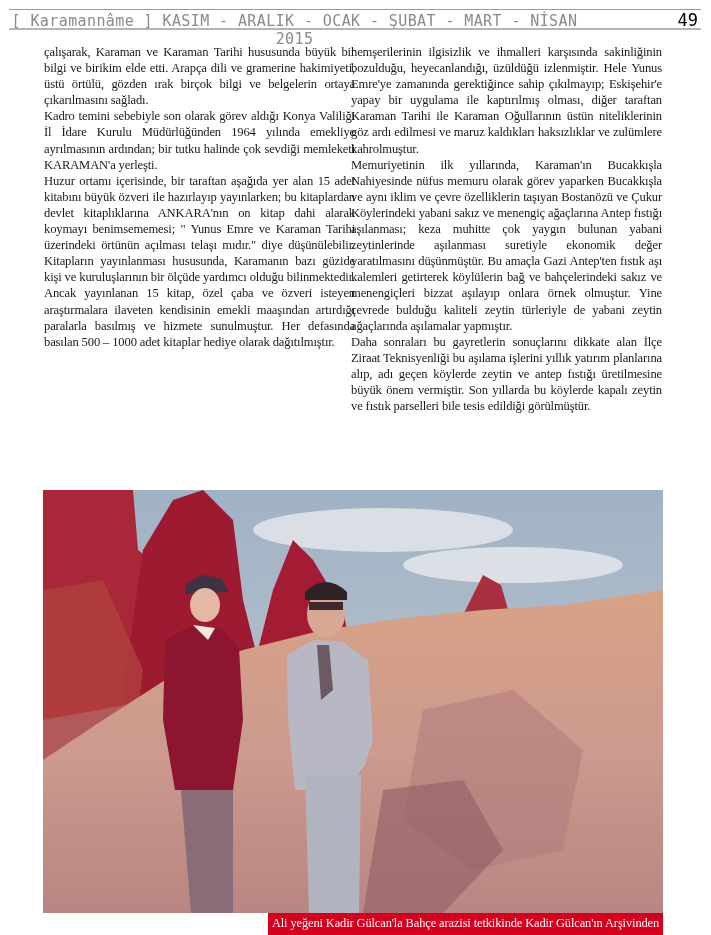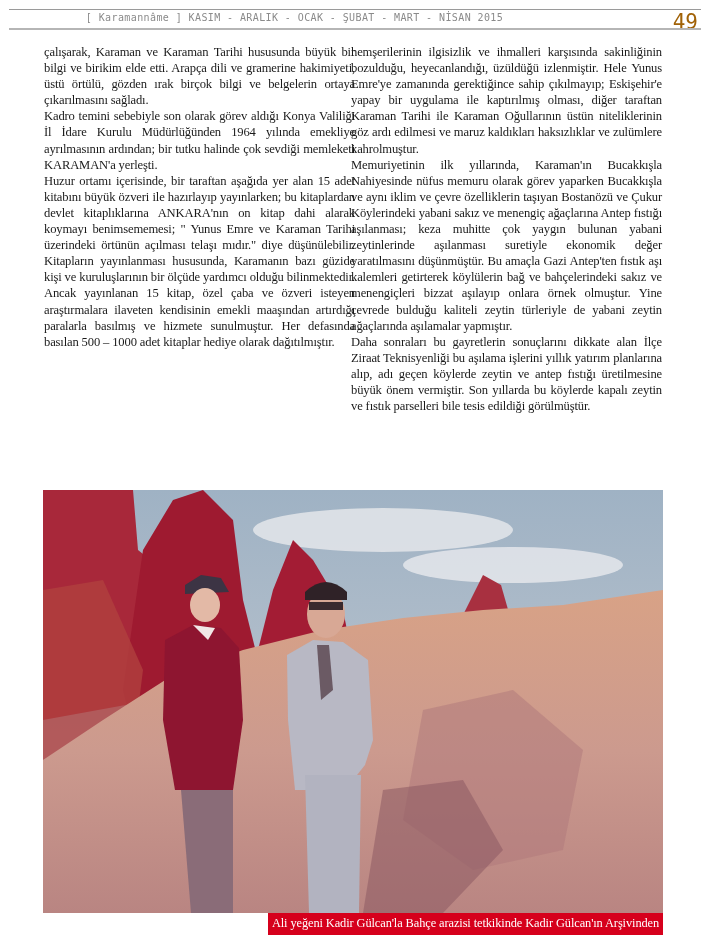--- a/index.html
+++ b/index.html
@@ -1,22 +1,22 @@
 <!DOCTYPE html>
 <html><head>
 <meta charset="utf-8">
 <style>
   html, body { margin: 0; padding: 0; background: #ffffff; }
   body { width: 711px; height: 935px; position: relative; overflow: hidden; font-family: "Liberation Serif", "DejaVu Serif", serif; color: #1a1a1a; }
 
   .hdr-line { position: absolute; left: 9px; width: 692px; height: 1px; background: #9a9a9a; }
   .hdr-line.top { top: 9px; }
   .hdr-line.bot { top: 28px; background: #b5b5b5; height: 2px; }
-  .hdr-text { position: absolute; top: 12px; left: 0; width: 589px; text-align: center; font-family: "DejaVu Sans Mono", "Liberation Mono", monospace; font-size: 10px; color: #8a8a8a; letter-spacing: 0.4px; }
-  .page-num { position: absolute; top: 10px; right: 13px; font-family: "DejaVu Sans Mono", "Liberation Mono", monospace; font-size: 21px; color: #a16207; }
+  .hdr-text { position: absolute; top: 12px; left: 0; width: 589px; text-align: center; font-family: "DejaVu Sans Mono", "Liberation Mono", monospace; font-size: 15px; color: #8a8a8a; letter-spacing: 0.4px; }
+  .page-num { position: absolute; top: 10px; right: 13px; font-family: "DejaVu Sans Mono", "Liberation Mono", monospace; font-size: 17px; color: #000000; }
 
   .col { position: absolute; top: 44px; width: 311px; font-size: 12.6px; line-height: 16.1px; text-align: justify; letter-spacing: -0.15px; }
   .col.left { left: 44px; }
   .col.right { left: 351px; }
   .col p { margin: 0; }
 
   .photo { position: absolute; left: 43px; top: 490px; width: 620px; height: 423px; overflow: hidden; background: #c99a8c; }
   .photo svg { display: block; }
 
   .caption { position: absolute; left: 268px; top: 913px; width: 395px; height: 28px; background: #d6001c; color: #fff; font-family: "Liberation Serif", "DejaVu Serif", serif; font-size: 12.4px; line-height: 20px; text-align: center; white-space: nowrap; letter-spacing: -0.1px; }

